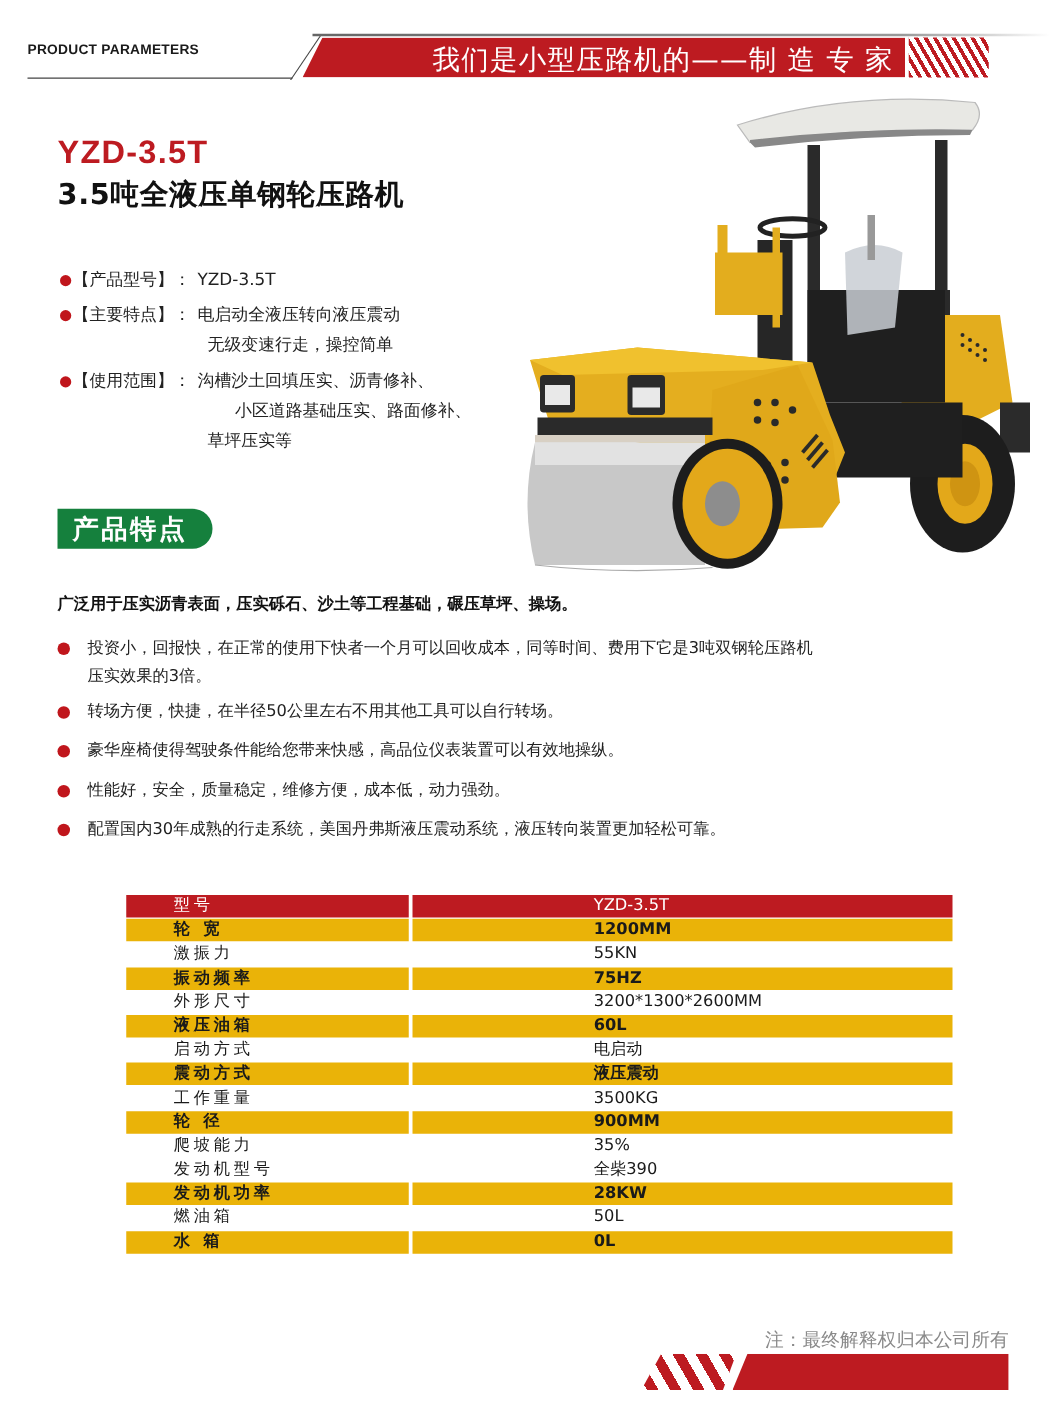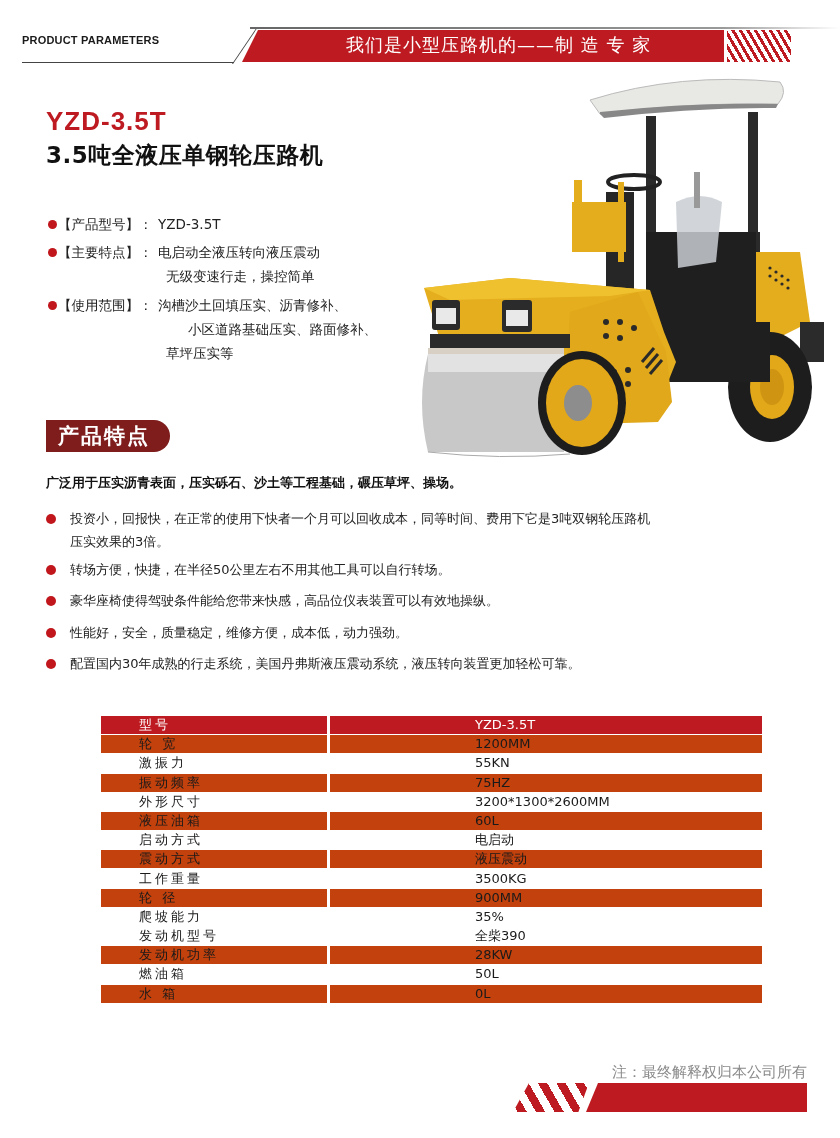--- a/index.html
+++ b/index.html
@@ -5,55 +5,55 @@
   * { box-sizing: border-box; margin: 0; padding: 0; }
   html, body { width: 840px; height: 1138px; background: #ffffff; overflow: hidden; }
   body { position: relative; font-family: "DejaVu Sans", "Liberation Sans", sans-serif; color: #222; }
 
   
   .hdr-en { position: absolute; left: 22px; top: 34px; font-family: "Liberation Sans", sans-serif; font-weight: bold; font-size: 11px; color: #1a1a1a; letter-spacing: 0.2px; }
   .hdr-line { position: absolute; left: 22px; top: 62px; width: 212px; height: 1px; background: #444; }
   .hdr-slash-thin { position: absolute; left: 232px; top: 28px; width: 1px; height: 36px; background: #444; transform: skewX(-34deg); transform-origin: bottom; }
   .hdr-topline { position: absolute; left: 250px; top: 27px; width: 590px; height: 2px; background: linear-gradient(to right, #666 0%, #999 80%, #fff 100%); }
   .hdr-red { position: absolute; left: 242px; top: 30px; width: 482px; height: 32px; background: #bd1b21; clip-path: polygon(16px 0, 100% 0, 100% 100%, 0 100%); }
-  .hdr-cn { position: absolute; left: 346px; top: 33px; font-size: 18px; color: #ffffff; letter-spacing: 1px; white-space: nowrap; }
+  .hdr-cn { position: absolute; left: 346px; top: 33px; font-size: 22px; color: #ffffff; letter-spacing: 1px; white-space: nowrap; }
   .hdr-stripes { position: absolute; left: 727px; top: 30px; width: 64px; height: 32px;
      background: repeating-linear-gradient(60deg, #bd1b21 0 3px, transparent 3px 6.5px); }
 
   
   .model-title { position: absolute; left: 46px; top: 106px; font-family: "Liberation Sans", sans-serif; font-weight: bold; font-size: 26px; color: #bd1b21; letter-spacing: 1px; }
   .model-sub { position: absolute; left: 46px; top: 140px; font-size: 23px; font-weight: bold; color: #111; letter-spacing: 0.5px; }
 
   
   .spec { position: absolute; left: 48px; font-size: 13.5px; color: #222; line-height: 22px; }
   .spec .dot { position: absolute; left: 0; top: 7px; width: 9px; height: 9px; border-radius: 50%; background: #c0161c; }
   .spec .lab { position: absolute; left: 10px; top: 0; white-space: nowrap; }
   .spec .val { position: absolute; left: 110px; top: 0; white-space: nowrap; }
   .spec .val2 { position: absolute; left: 118px; white-space: nowrap; }
 
   
   .machine { position: absolute; left: 410px; top: 72px; width: 420px; height: 410px; }
 
   
-  .sec-tag { position: absolute; left: 46px; top: 420px; width: 124px; height: 32px; background: #7f1d1d; border-radius: 0 16px 16px 0; padding-left: 16px; }
+  .sec-tag { position: absolute; left: 46px; top: 407px; width: 124px; height: 32px; background: #15803d; border-radius: 0 16px 16px 0; padding-left: 16px; }
   .sec-tag span { position: absolute; left: 12px; top: 2px; font-size: 21px; font-weight: bold; color: #fff; letter-spacing: 2px; white-space: nowrap; }
   .sec-intro { position: absolute; left: 46px; top: 474px; font-size: 13px; font-weight: bold; color: #111; white-space: nowrap; }
 
   .feat { position: absolute; left: 46px; font-size: 13px; color: #222; line-height: 23px; }
   .feat .dot { position: absolute; left: 0; top: 7px; width: 10px; height: 10px; border-radius: 50%; background: #c0161c; }
   .feat .txt { position: absolute; left: 24px; top: 0; white-space: nowrap; }
   .feat .txt2 { position: absolute; left: 24px; top: 23px; white-space: nowrap; }
 
   
   .tbl { position: absolute; left: 101px; top: 716px; width: 661px; }
   .row { position: relative; height: 19.2px; }
   .row .c1, .row .c2 { position: absolute; top: 0; height: 18px; font-size: 13px; line-height: 18px; color: #1a1a1a; white-space: nowrap; }
   .row .c1 { left: 0; width: 226px; padding-left: 38px; letter-spacing: 3px; }
   .row .c2 { left: 229px; width: 432px; padding-left: 145px; }
-  .row.shade .c1, .row.shade .c2 { background: #c2410c; }
+  .row.shade .c1, .row.shade .c2 { background: #eab308; font-weight: bold; }
   .row.head .c1, .row.head .c2 { background: #bd1b21; color: #fff; }
 
   
   .note { position: absolute; left: 612px; top: 1063px; font-size: 15px; color: #8a8a8a; white-space: nowrap; }
   .foot-bar { position: absolute; left: 586px; top: 1083px; width: 221px; height: 29px; background: #bd1b21; clip-path: polygon(12px 0, 100% 0, 100% 100%, 0 100%); }
   .foot-stripes { position: absolute; left: 513px; top: 1083px; width: 76px; height: 29px;
      background: repeating-linear-gradient(60deg, transparent 0 4px, #bd1b21 4px 12px, transparent 12px 16px); clip-path: polygon(16px 0, 100% 0, 86% 100%, 0 100%); }
 </style>
 </head>
 <body>

